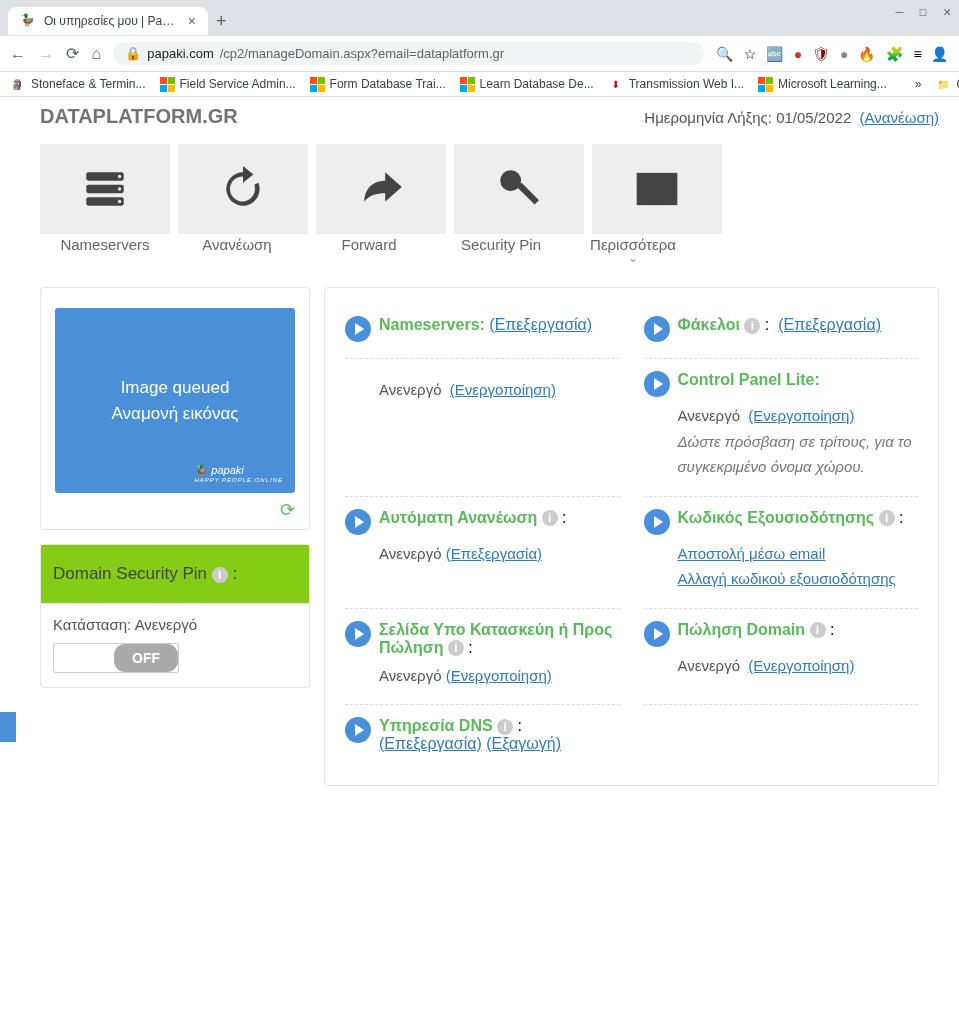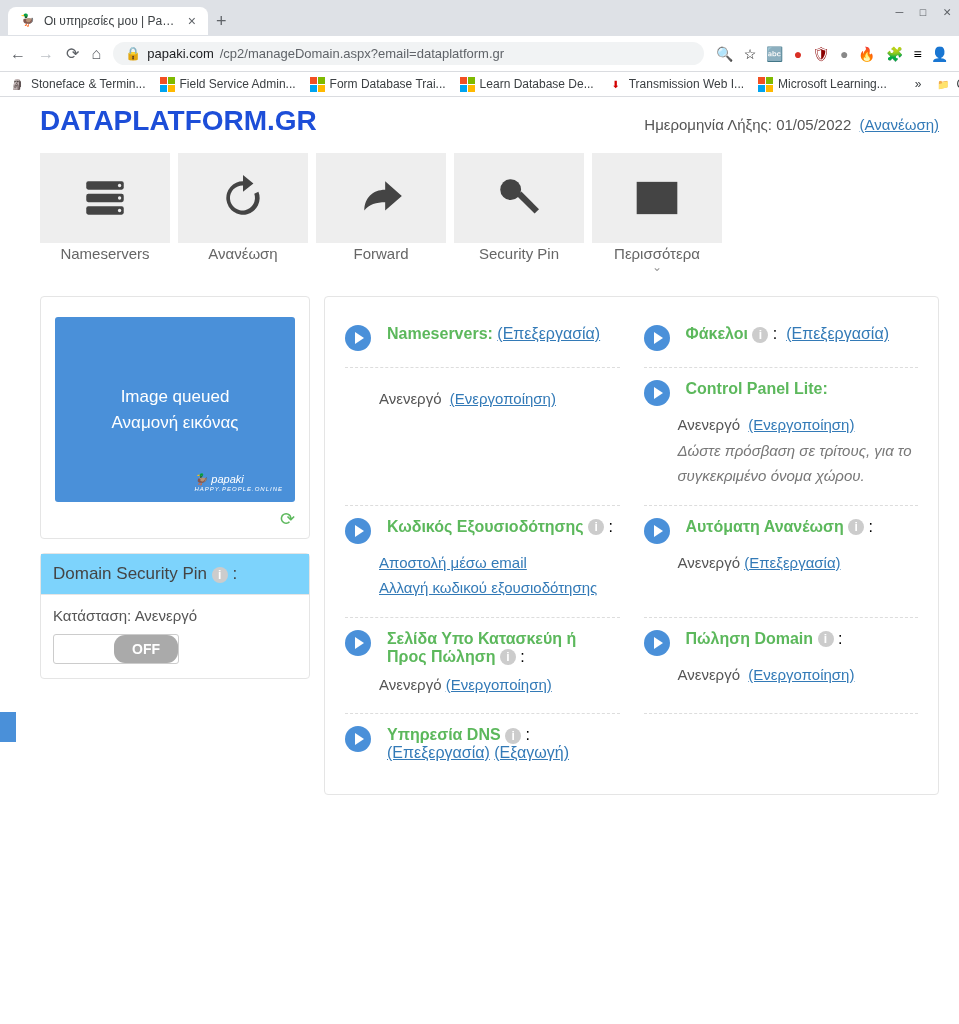--- a/index.html
+++ b/index.html
@@ -35,56 +35,56 @@
   .ms-icon span:nth-child(4) { background: #ffb900; }
   
   
   .page { padding: 0 20px 20px 40px; position: relative; }
   .left-edge { position: absolute; left: 0; top: 0; bottom: 0; width: 22px; }
   .left-strip { position: absolute; left: 0; width: 16px; height: 30px; }
   .strip-blue { background: #4a90d9; top: 615px; }
   .strip-green { background: #5cb85c; top: 760px; }
   
   .domain-header { display: flex; justify-content: space-between; align-items: baseline; padding: 8px 0 16px 0; }
-  .domain-name { font-size: 28px; font-weight: bold; color: #1d4ed8; }
+  .domain-name { font-size: 20px; font-weight: bold; color: #737373; }
   .expiry { font-size: 15px; color: #555; }
   .expiry a { color: #337ab7; text-decoration: underline; }
   
   .action-row { display: flex; gap: 8px; margin-bottom: 20px; }
   .action-tile { background: #eee; width: 130px; height: 90px; display: flex; align-items: center; justify-content: center; cursor: pointer; }
   .action-tile svg { width: 50px; height: 50px; fill: #444; }
-  .action-labels { display: flex; gap: 8px; margin-top: -18px; margin-bottom: 24px; }
+  .action-labels { display: flex; gap: 2px; margin-top: -18px; margin-bottom: 24px; }
   .action-label { width: 130px; text-align: center; font-size: 15px; color: #666; }
   .action-label .chevron { display: block; color: #999; font-size: 12px; line-height: 10px; }
   
   .notice-bar { background: #fdf4c5; border: 1px solid #f0e68c; padding: 16px; text-align: center; font-size: 16px; color: #555; border-radius: 3px; margin-bottom: 20px; }
   .notice-bar b { font-weight: bold; }
   
   .content-row { display: flex; gap: 14px; }
   .left-col { width: 270px; }
   .right-col { flex: 1; border: 1px solid #e5e5e5; border-radius: 4px; padding: 16px 20px; }
   
   .preview-box { background: #4a90d9; color: #fff; width: 240px; height: 185px; display: flex; flex-direction: column; align-items: center; justify-content: center; border-radius: 3px; margin: 12px auto 6px auto; position: relative; }
   .preview-box .line1 { font-size: 17px; margin-bottom: 6px; }
   .preview-box .line2 { font-size: 17px; }
   .papaki-logo { position: absolute; bottom: 10px; right: 12px; font-size: 11px; color: #fff; font-style: italic; }
   .refresh-icon { text-align: right; padding-right: 14px; color: #5cb85c; font-size: 18px; cursor: pointer; }
   
   .pin-box { border: 1px solid #e5e5e5; border-radius: 4px; margin-top: 14px; padding: 0; }
-  .pin-header { background: #7dd3fc; padding: 10px 12px; font-size: 17px; color: #444; border-bottom: 1px solid #e5e5e5; }
+  .pin-header { background: #84cc16; padding: 19px 12px; font-size: 17px; color: #444; border-bottom: 1px solid #e5e5e5; }
   .info-icon { display: inline-block; width: 16px; height: 16px; background: #ccc; color: #fff; border-radius: 50%; text-align: center; font-size: 12px; line-height: 16px; font-weight: bold; vertical-align: middle; }
   .pin-body { padding: 12px; font-size: 15px; color: #555; }
   .toggle { margin-top: 10px; display: inline-flex; border: 1px solid #ccc; border-radius: 3px; overflow: hidden; cursor: pointer; }
   .toggle-half { padding: 6px 18px; font-size: 14px; font-weight: bold; border-radius: 11px; }
   .toggle-off-blank { background: #fff; color: #fff; width: 60px; }
   .toggle-off-label { background: #aaa; color: #fff; }
   
   .settings-grid { display: grid; grid-template-columns: 1fr 1fr; gap: 0 24px; }
   .setting-item { border-bottom: 1px dashed #ddd; padding: 12px 0 16px 0; }
-  .setting-head { display: flex; align-items: flex-start; gap: 16px; }
+  .setting-head { display: flex; align-items: flex-start; gap: 8px; }
   .arrow-circle { width: 26px; height: 26px; background: #4a90d9; border-radius: 50%; display: inline-flex; align-items: center; justify-content: center; flex-shrink: 0; }
   .arrow-circle::before { content: ''; border-left: 9px solid #fff; border-top: 6px solid transparent; border-bottom: 6px solid transparent; margin-left: 3px; }
   .setting-title { color: #5cb85c; font-weight: bold; font-size: 16px; }
   .setting-body { margin-left: 34px; margin-top: 6px; font-size: 15px; color: #555; line-height: 1.7; }
   .setting-body a, .setting-head a { color: #337ab7; text-decoration: underline; font-weight: normal; }
   .setting-body .desc { font-style: italic; color: #777; }
   
   .red-ellipse { position: absolute; border: 4px solid #d20000; border-radius: 50%; width: 400px; height: 80px; left: 320px; top: 895px; pointer-events: none; }
   .red-arrow { position: absolute; left: 158px; top: 895px; pointer-events: none; }
 </style>
@@ -290,33 +290,33 @@
           </div>
           <div class="setting-body">
             <span>Ανενεργό</span>&nbsp; <a href="#">(Ενεργοποίηση)</a>
             <div class="desc">Δώστε πρόσβαση σε τρίτους, για το συγκεκριμένο όνομα χώρου.</div>
           </div>
         </div>
 
         <div class="setting-item">
           <div class="setting-head">
               <span class="arrow-circle"></span>
+            <span><span class="setting-title">Αυτόματη Ανανέωση</span> <span class="info-icon">i</span> :</span>
+          </div>
+          <div class="setting-body"><span>Ανενεργό</span> <a href="#">(Επεξεργασία)</a></div>
+        </div>
+        <div class="setting-item">
+          <div class="setting-head">
+              <span class="arrow-circle"></span>
             <span><span class="setting-title">Κωδικός Εξουσιοδότησης</span> <span class="info-icon">i</span> :</span>
           </div>
           <div class="setting-body">
             <a href="#">Αποστολή μέσω email</a><br>
             <a href="#">Αλλαγή κωδικού εξουσιοδότησης</a>
           </div>
-        </div>
-        <div class="setting-item">
-          <div class="setting-head">
-              <span class="arrow-circle"></span>
-            <span><span class="setting-title">Αυτόματη Ανανέωση</span> <span class="info-icon">i</span> :</span>
-          </div>
-          <div class="setting-body"><span>Ανενεργό</span> <a href="#">(Επεξεργασία)</a></div>
         </div>
 
         <div class="setting-item">
           <div class="setting-head">
               <span class="arrow-circle"></span>
             <span><span class="setting-title">Σελίδα Υπο Κατασκεύη ή Προς Πώληση</span> <span class="info-icon">i</span> :</span>
           </div>
           <div class="setting-body"><span>Ανενεργό</span> <a href="#">(Ενεργοποίηση)</a></div>
         </div>
         <div class="setting-item">

